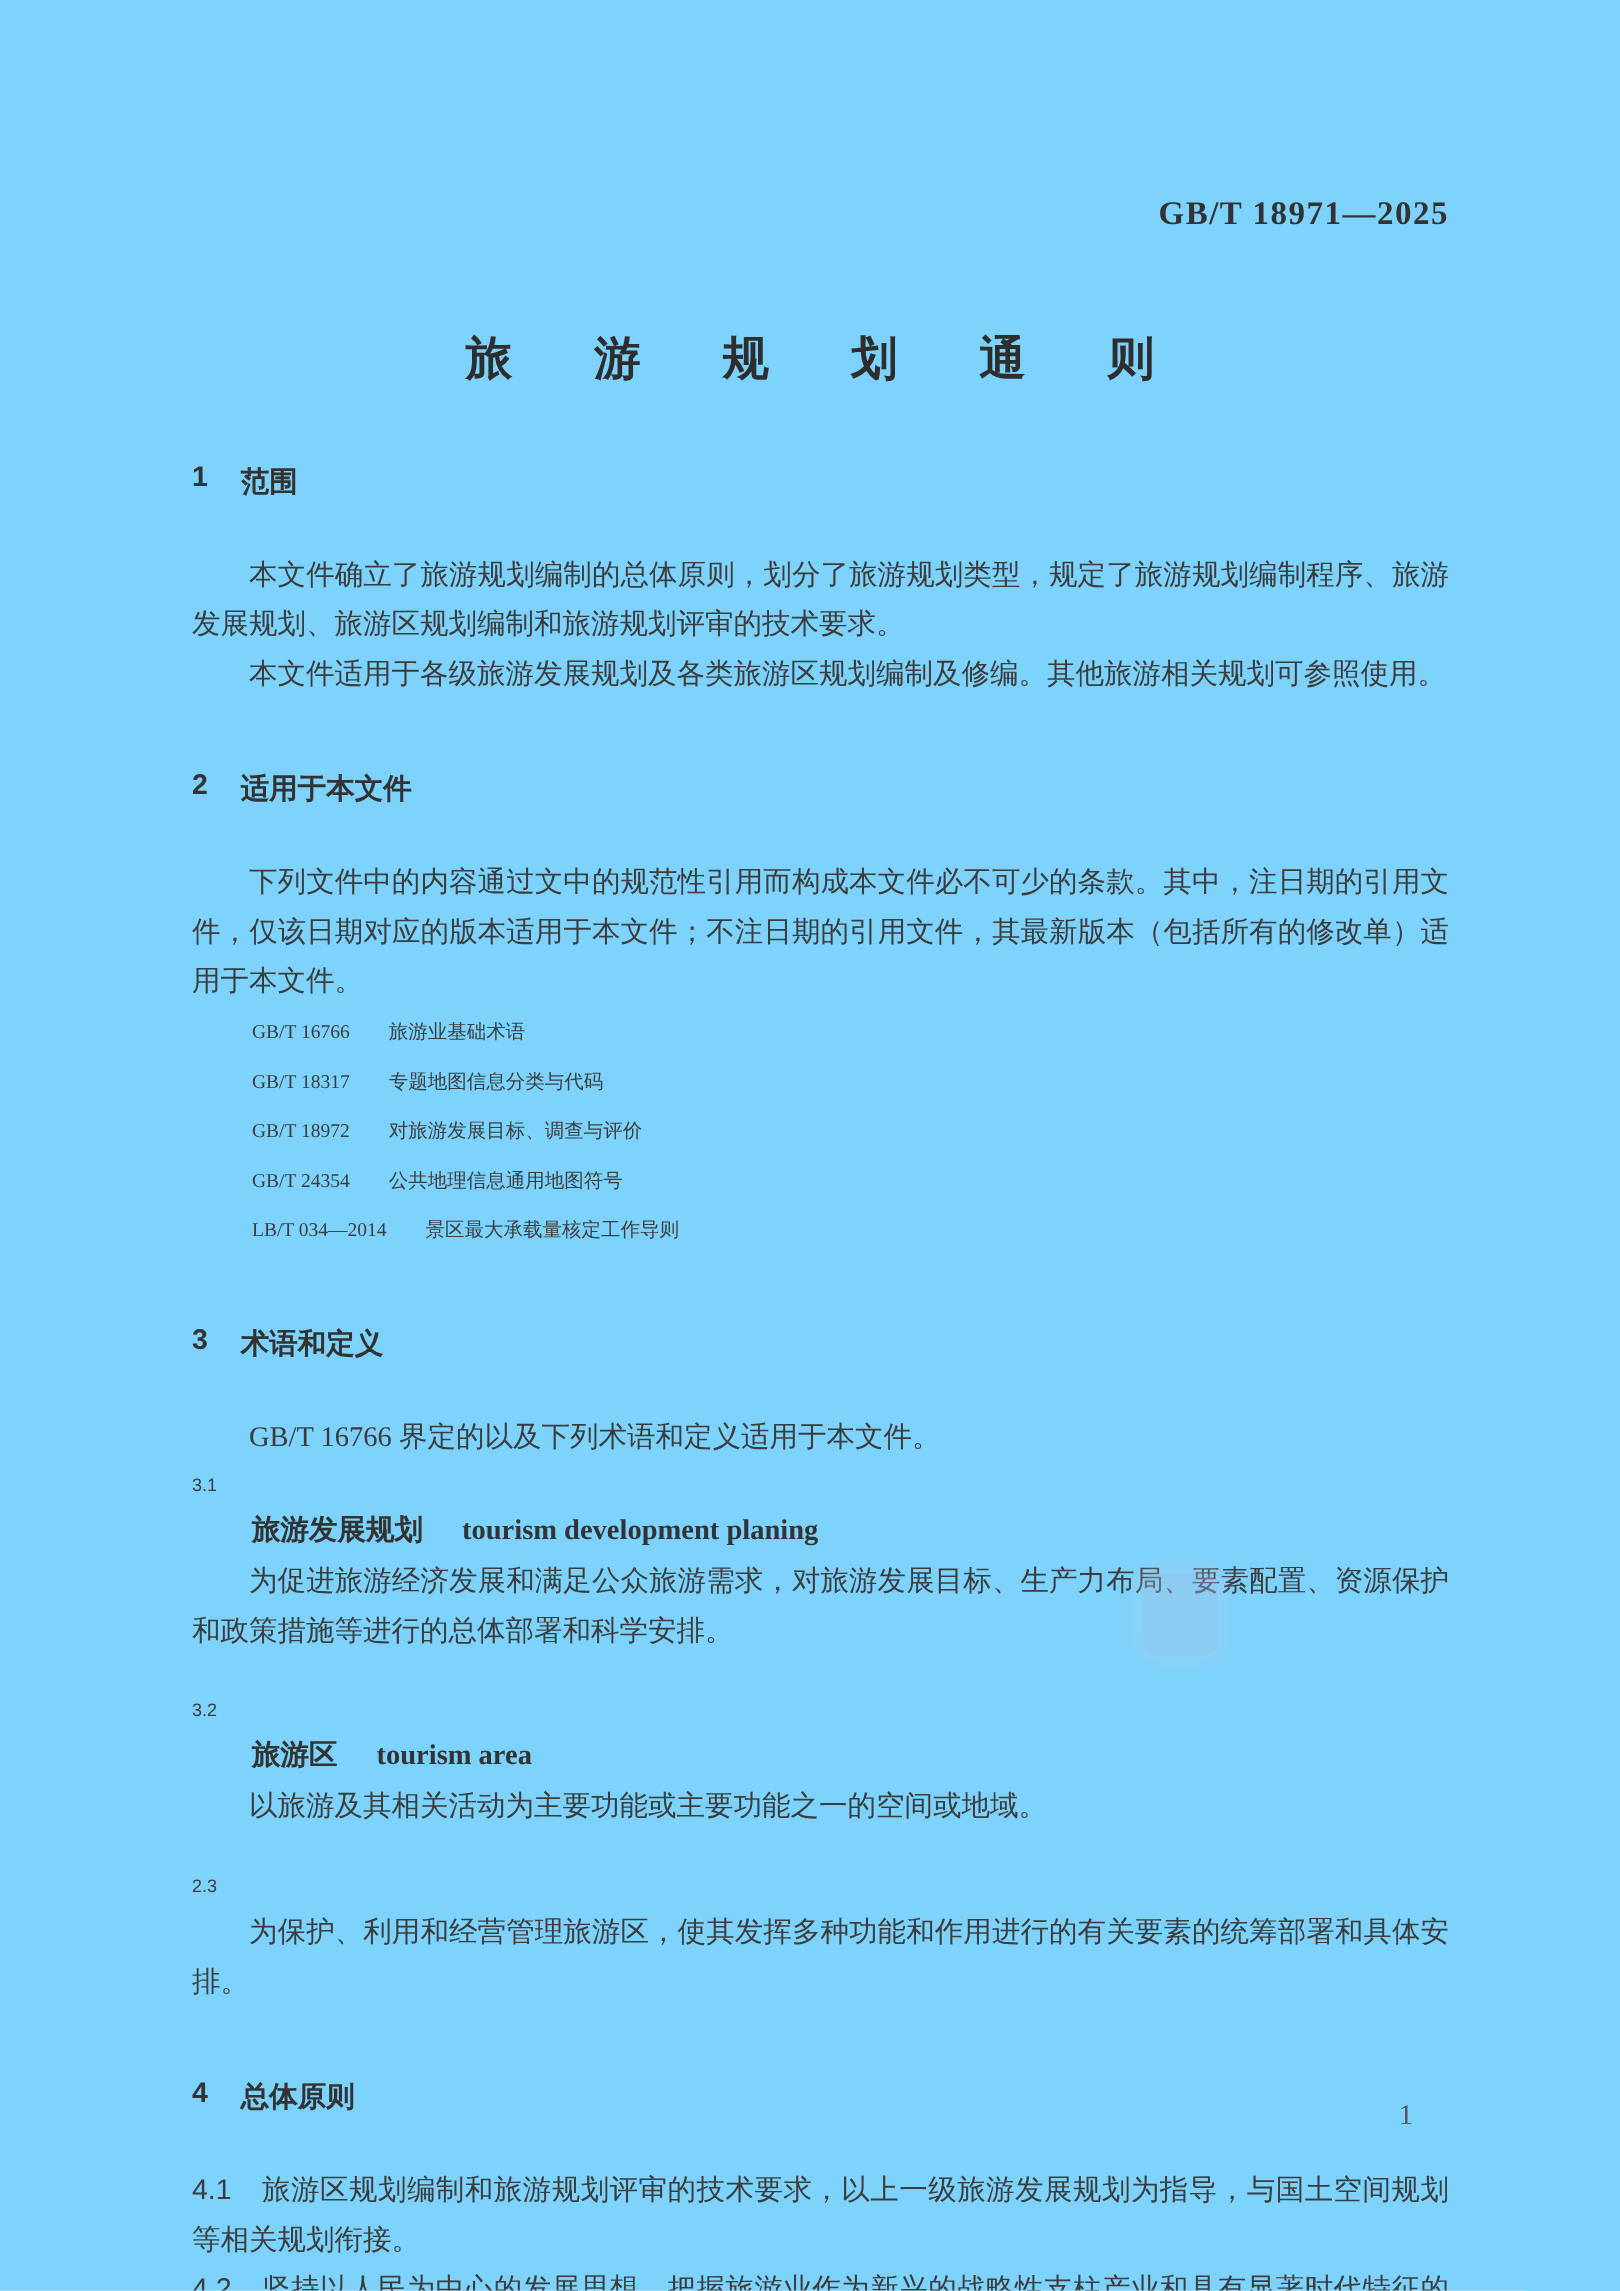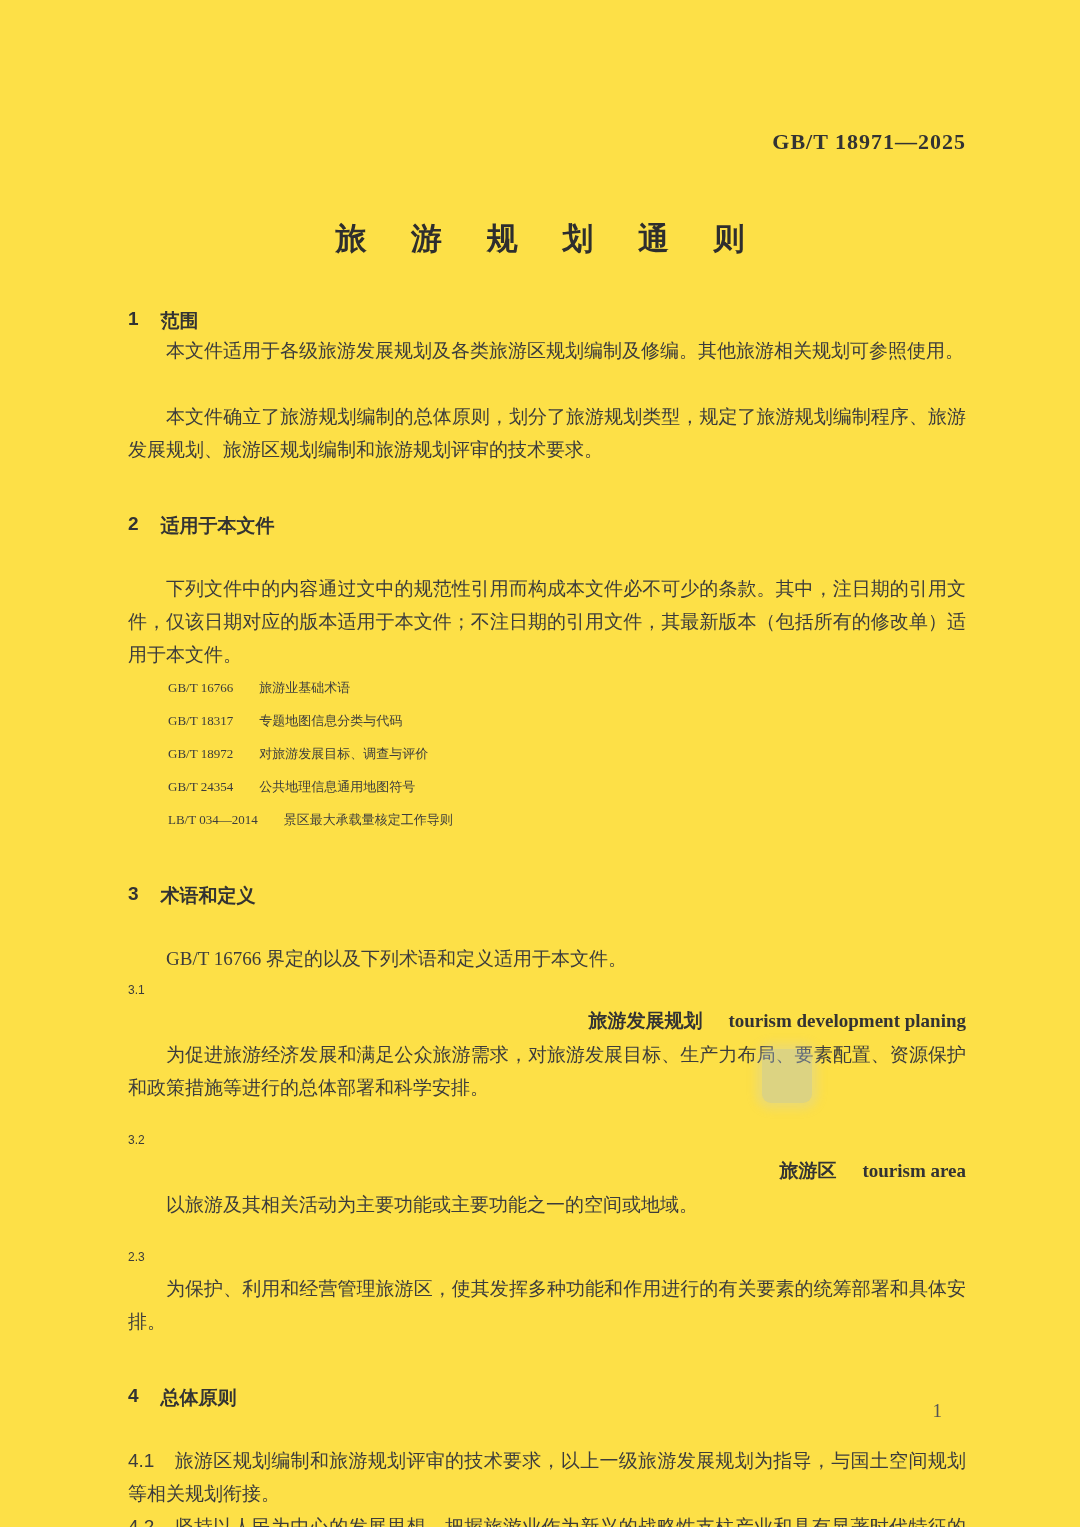--- a/index.html
+++ b/index.html
@@ -4,42 +4,42 @@
 <style>
   html, body { margin: 0; padding: 0; }
   body {
     width: 1080px; height: 1527px;
     background: #f4f4f2;
     font-family: "Liberation Serif", "DejaVu Serif", serif;
   }
   .page {
     position: relative;
     width: 1080px; height: 1527px;
-    background: #fde047;
+    background: #7dd3fc;
     color: #3c3c3c;
     overflow: hidden;
   }
   .content {
     position: absolute;
     left: 128px; right: 114px; top: 0;
   }
   .doc-code {
     position: absolute;
     top: 129px; right: 114px;
     font-family: "Liberation Serif", "DejaVu Serif", serif;
     font-weight: bold;
     font-size: 22px;
     letter-spacing: 1px;
     color: #333;
   }
   .doc-title {
     position: absolute;
     top: 218px; left: 0; right: 0;
     text-align: center;
-    font-family: Liberation Sans, sans-serif;
+    font-family: Liberation Mono, monospace;
     font-weight: bold;
     font-size: 31px;
     letter-spacing: 18px;
     text-indent: 18px; 
     color: #2e2e2e;
   }
   .sec-heading {
     font-family: "Liberation Sans", "DejaVu Sans", sans-serif;
     font-weight: bold;
     font-size: 19px;
@@ -61,21 +61,20 @@
   .term-num {
     font-family: "Liberation Sans", "DejaVu Sans", sans-serif;
     font-size: 12px;
     line-height: 30px;
     color: #3c3c3c;
   }
   .term-line {
     margin-left: 40px;
     line-height: 32px;
     white-space: nowrap;
-    text-align: right;
   }
   .term-zh {
     font-family: "Liberation Sans", "DejaVu Sans", sans-serif;
     font-weight: bold;
     font-size: 19px;
     color: #333;
   }
   .term-en {
     font-family: "Liberation Serif", "DejaVu Serif", serif;
     font-weight: bold;
@@ -116,22 +115,22 @@
   <div class="doc-code">GB/T 18971—2025</div>
 
   <div class="doc-title">旅 游 规 划 通 则</div>
 
   <div class="content">
 
     <div class="sec-heading mt-sec1">
       <span class="sec-num">1</span>
       <span>范围</span>
     </div>
+    <p class="body-text indent mt-first">本文件确立了旅游规划编制的总体原则，划分了旅游规划类型，规定了旅游规划编制程序、旅游发展规划、旅游区规划编制和旅游规划评审的技术要求。</p>
     <p class="body-text indent">本文件适用于各级旅游发展规划及各类旅游区规划编制及修编。其他旅游相关规划可参照使用。</p>
-    <p class="body-text indent mt-first">本文件确立了旅游规划编制的总体原则，划分了旅游规划类型，规定了旅游规划编制程序、旅游发展规划、旅游区规划编制和旅游规划评审的技术要求。</p>
 
     <div class="sec-heading mt-sec">
       <span class="sec-num">2</span>
       <span>适用于本文件</span>
     </div>
     <p class="body-text indent mt-first">下列文件中的内容通过文中的规范性引用而构成本文件必不可少的条款。其中，注日期的引用文件，仅该日期对应的版本适用于本文件；不注日期的引用文件，其最新版本（包括所有的修改单）适用于本文件。</p>
     <div class="ref-list">
       <div class="ref-row">
         <span class="ref-code">GB/T 16766</span><span>旅游业基础术语</span>
       </div>

